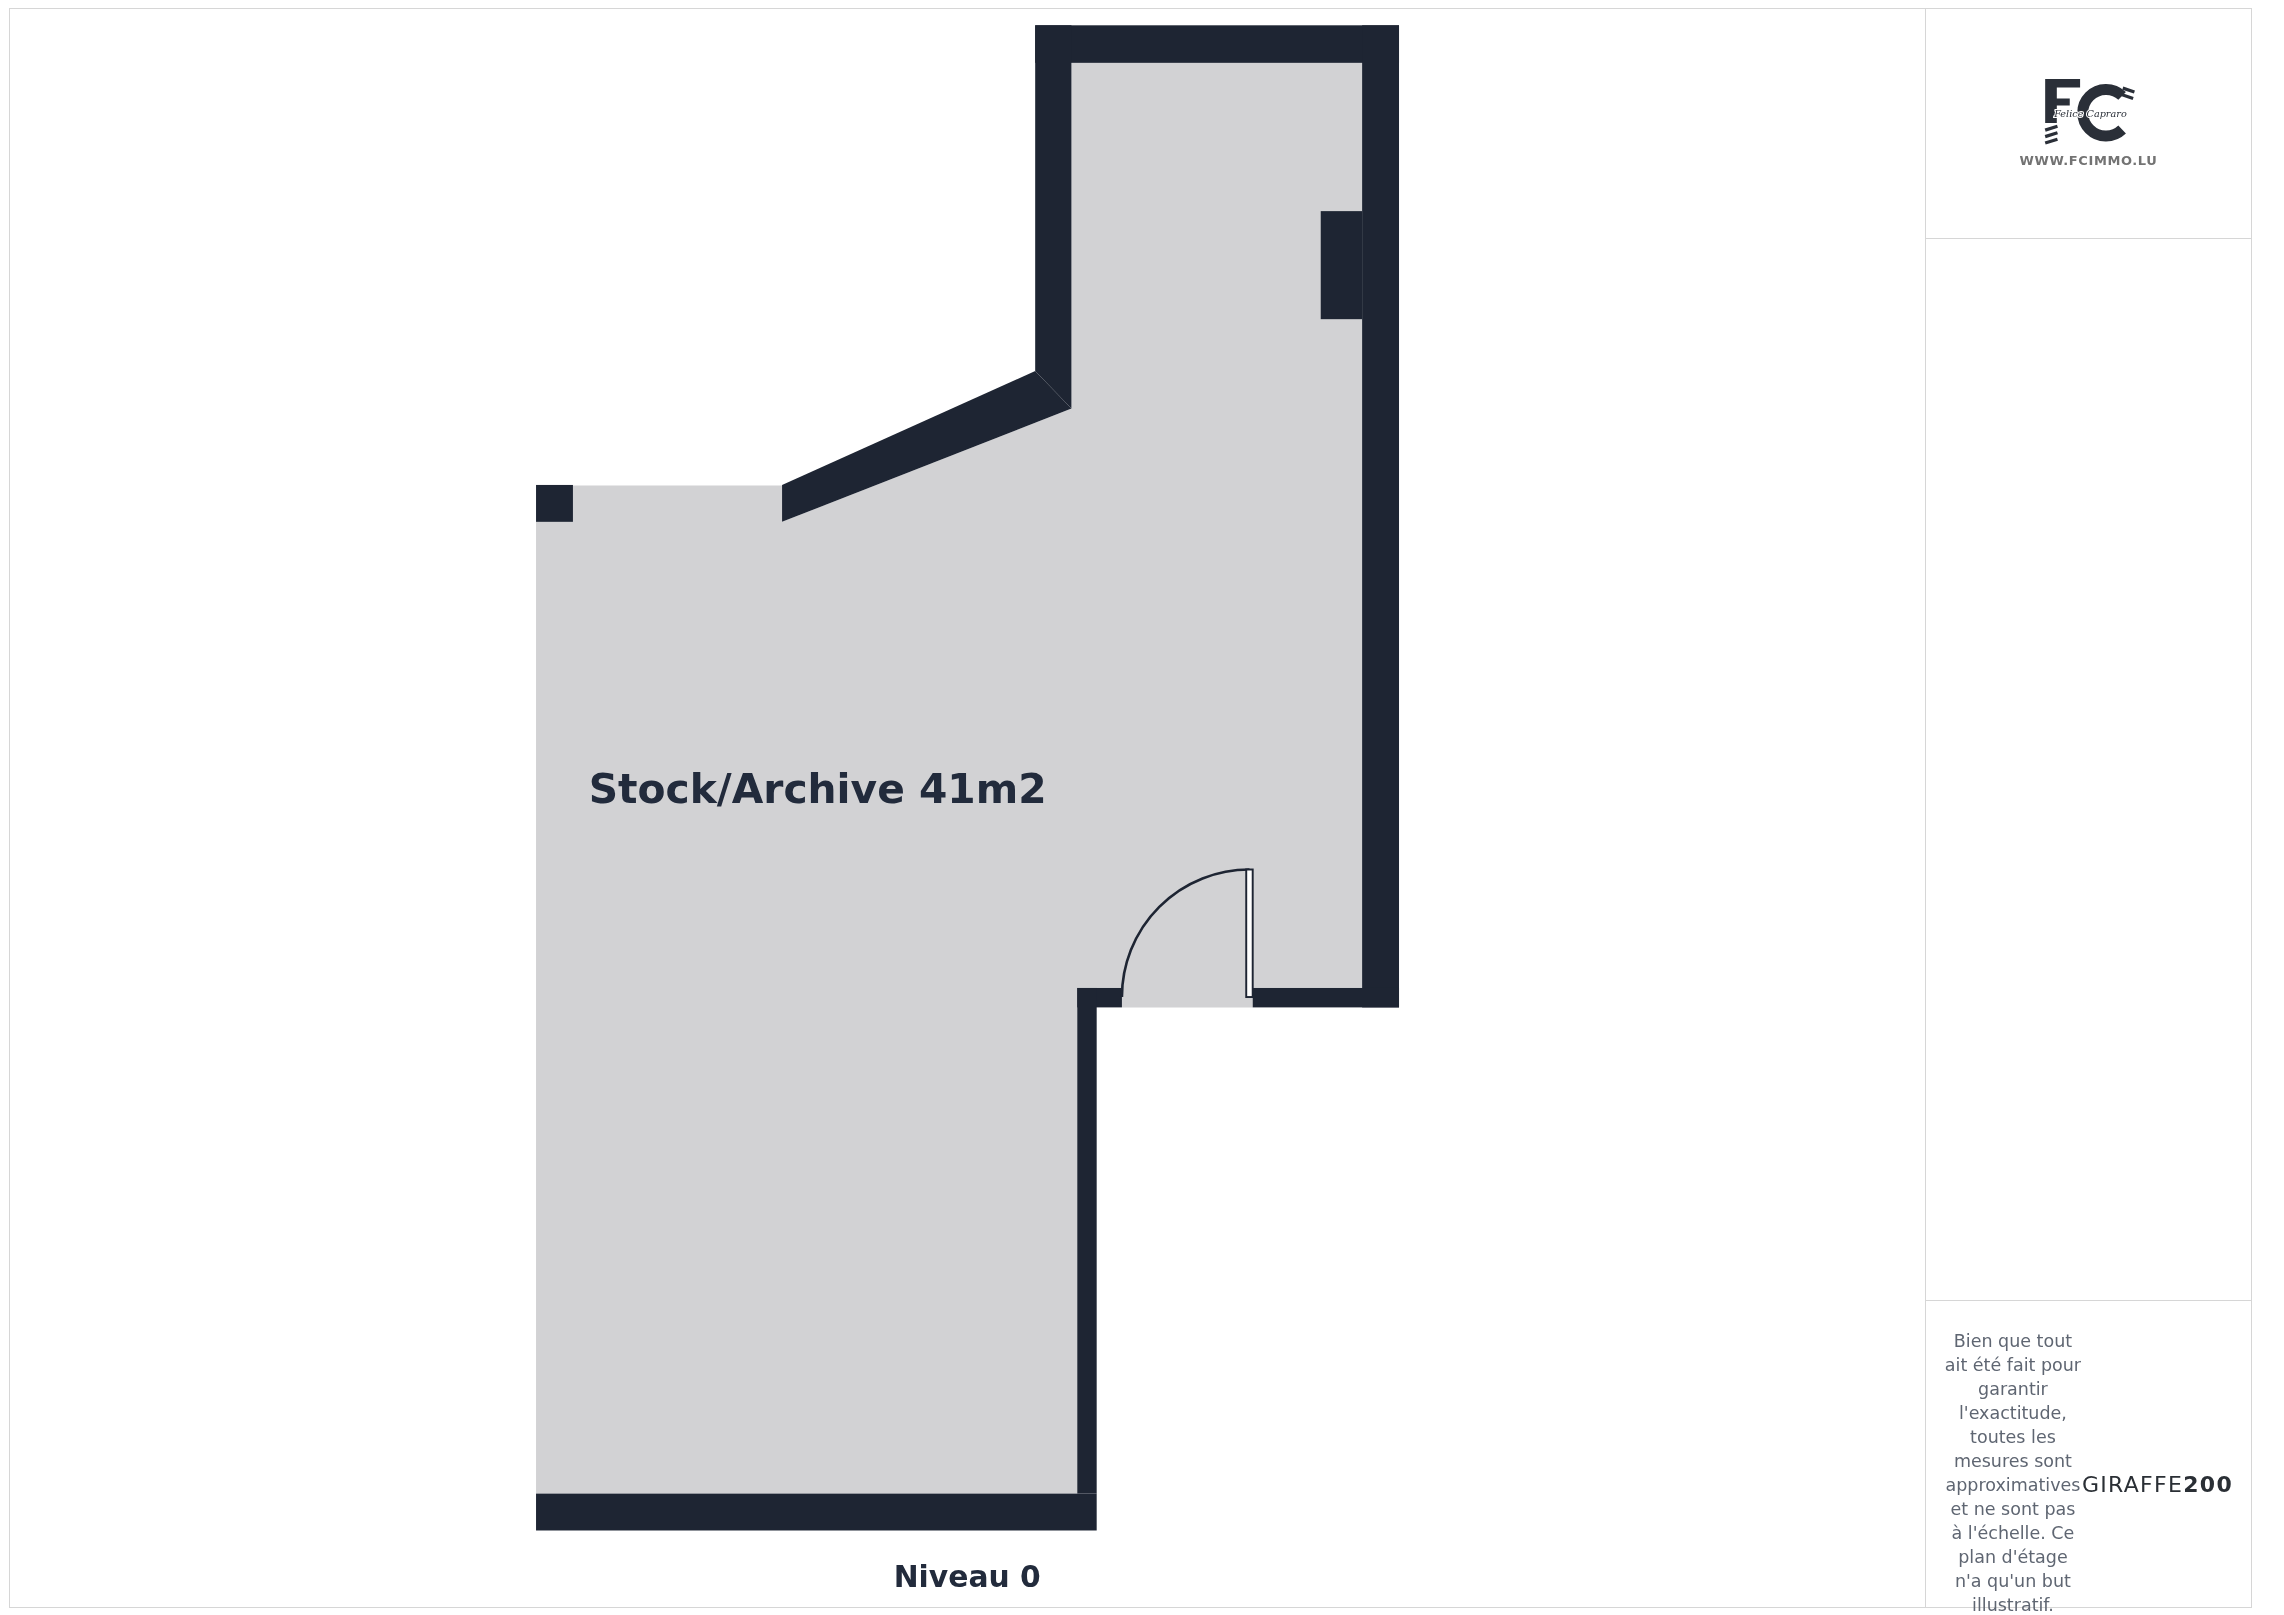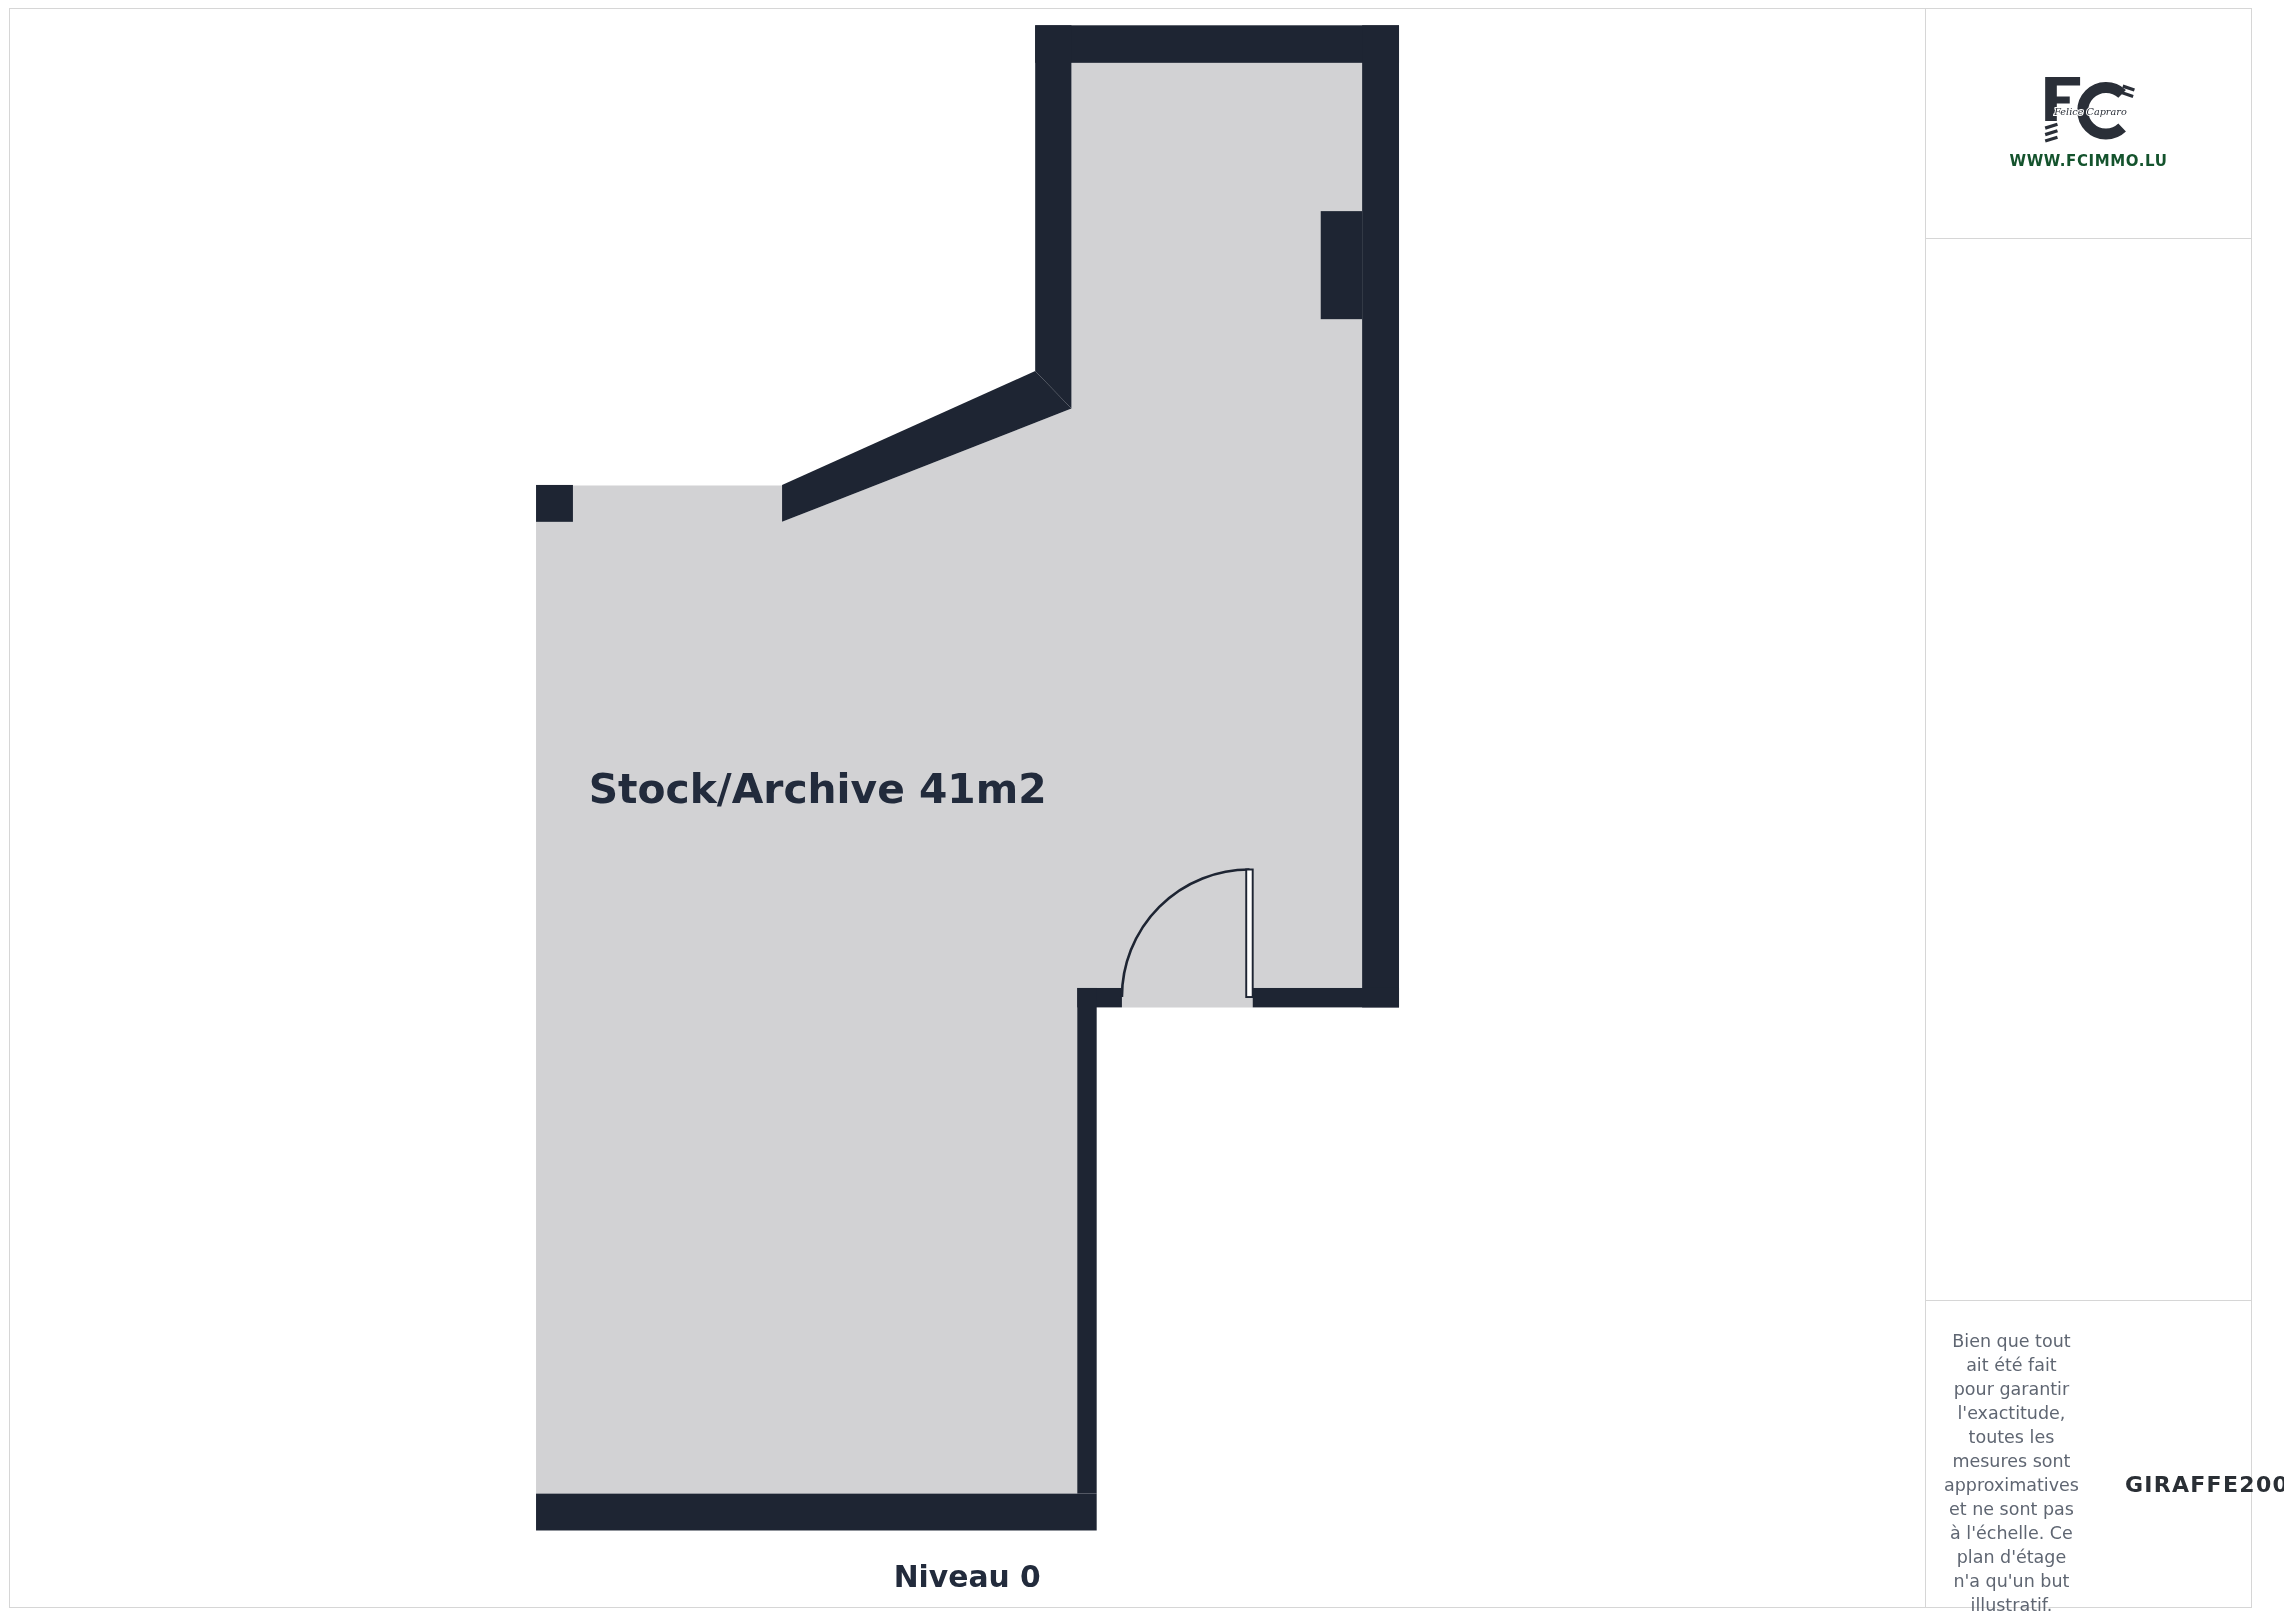--- a/index.html
+++ b/index.html
@@ -20,33 +20,33 @@
     border:1.3px solid #d6d6d6;box-sizing:border-box;background:#ffffff;
   }
   .logo-box{height:231px;display:flex;flex-direction:column;align-items:center;justify-content:center;}
   .middle-box{flex:1;border-top:none;}
   .disclaimer-box{height:307px;border-top:none;display:flex;
     align-items:center;text-align:center;padding:38px 18px 0 18px;}
 
   
   .logo-emblem{width:97px;height:68px;display:block;}
   .logo-site{
-    margin-top:6.5px;font-weight:bold;font-size:15px;letter-spacing:0.6px;
-    color:#14532d;font-family:"DejaVu Sans","Liberation Sans",sans-serif;
+    margin-top:6.5px;font-weight:bold;font-size:13px;letter-spacing:0.6px;
+    color:#737373;font-family:"DejaVu Sans","Liberation Sans",sans-serif;
   }
 
   
   .disclaimer-p{
     margin:0;width:312px;color:#5f6672;font-size:17.5px;line-height:24px;
   }
   .disclaimer-p + .disclaimer-p{margin-top:21px;}
   .brand-line{
     margin-top:23px;font-size:22px;letter-spacing:1.3px;color:#2a2f35;
   }
-  .brand-line .brand-name{font-weight:bold;margin-left:46px;}
+  .brand-line .brand-name{font-weight:normal;}
   .brand-line .brand-suffix{font-weight:bold;}
 
   
   .plan-svg{position:absolute;left:0;top:0;width:2284px;height:1616px;}
   .room-label-text{
     font-family:"DejaVu Sans","Liberation Sans",sans-serif;
     font-weight:bold;font-size:63px;fill:#222b3c;
   }
   .level-label-text{
     font-family:"DejaVu Sans","Liberation Sans",sans-serif;

